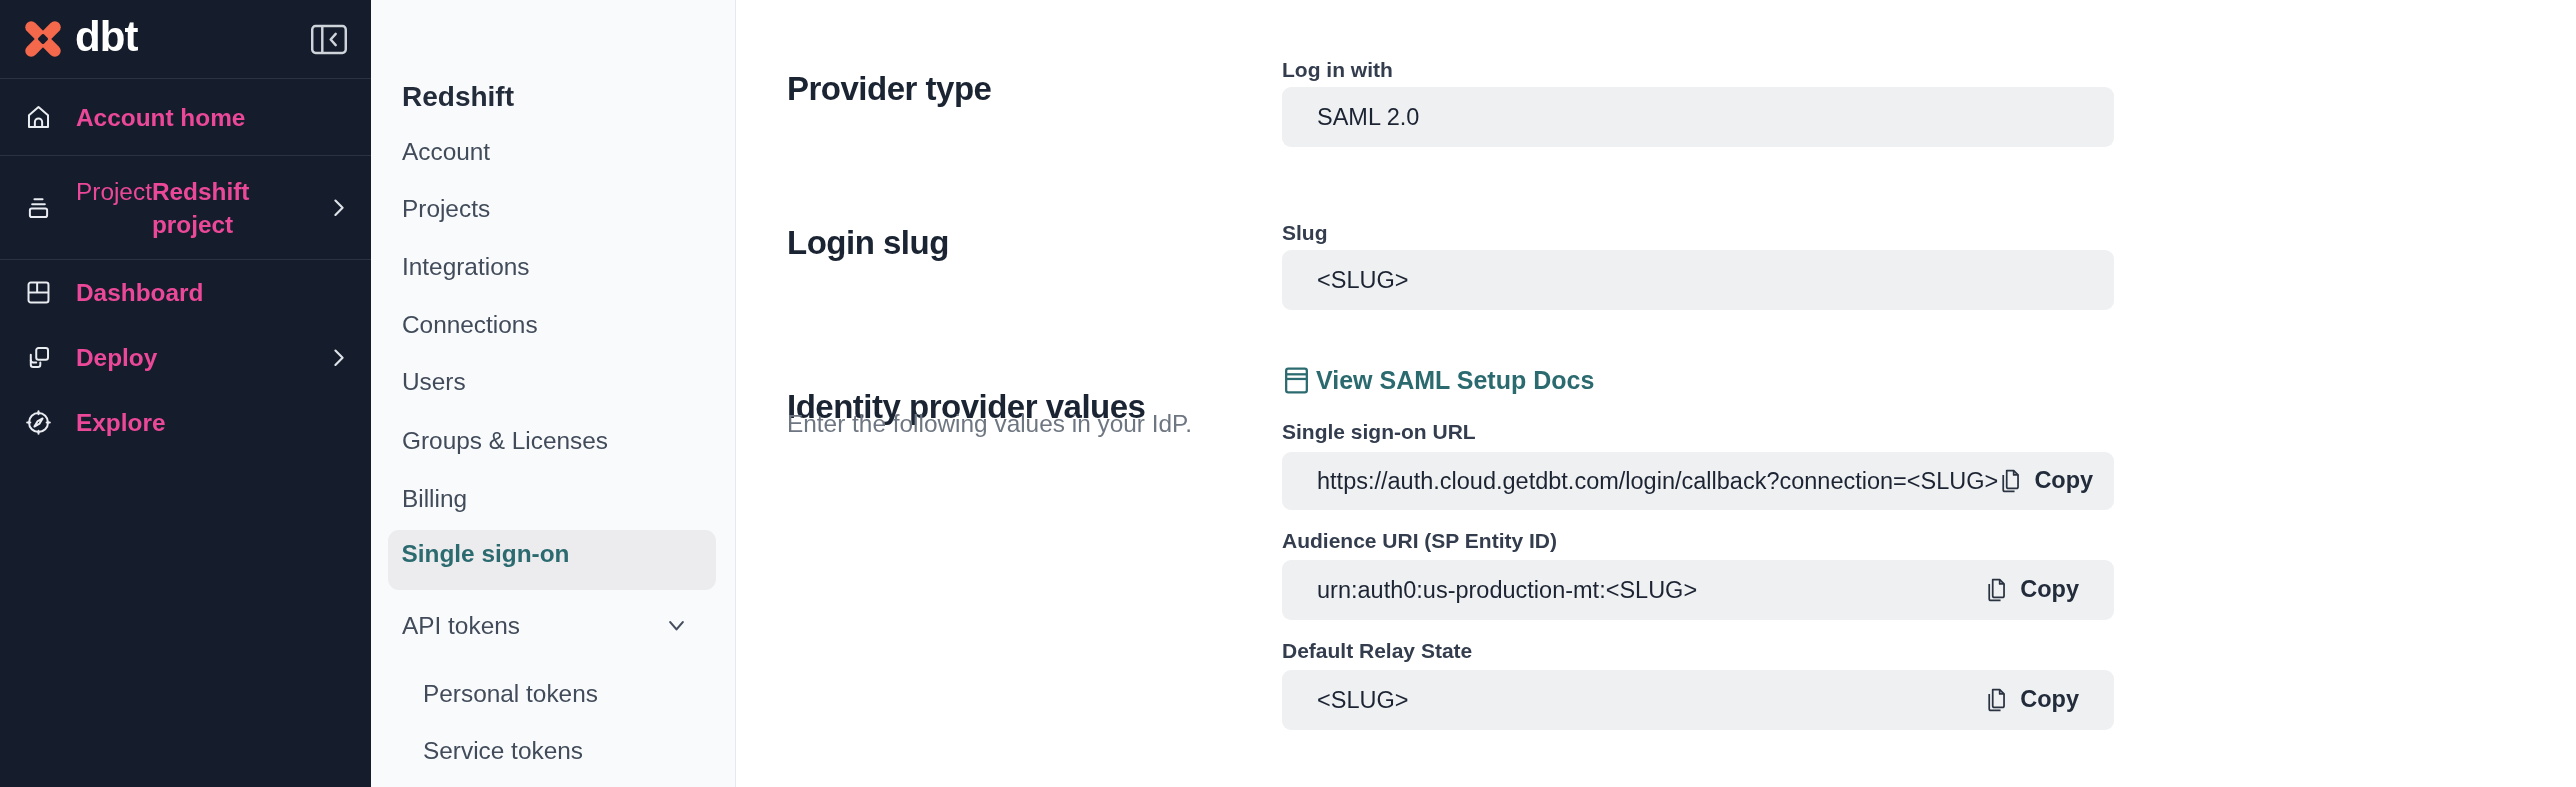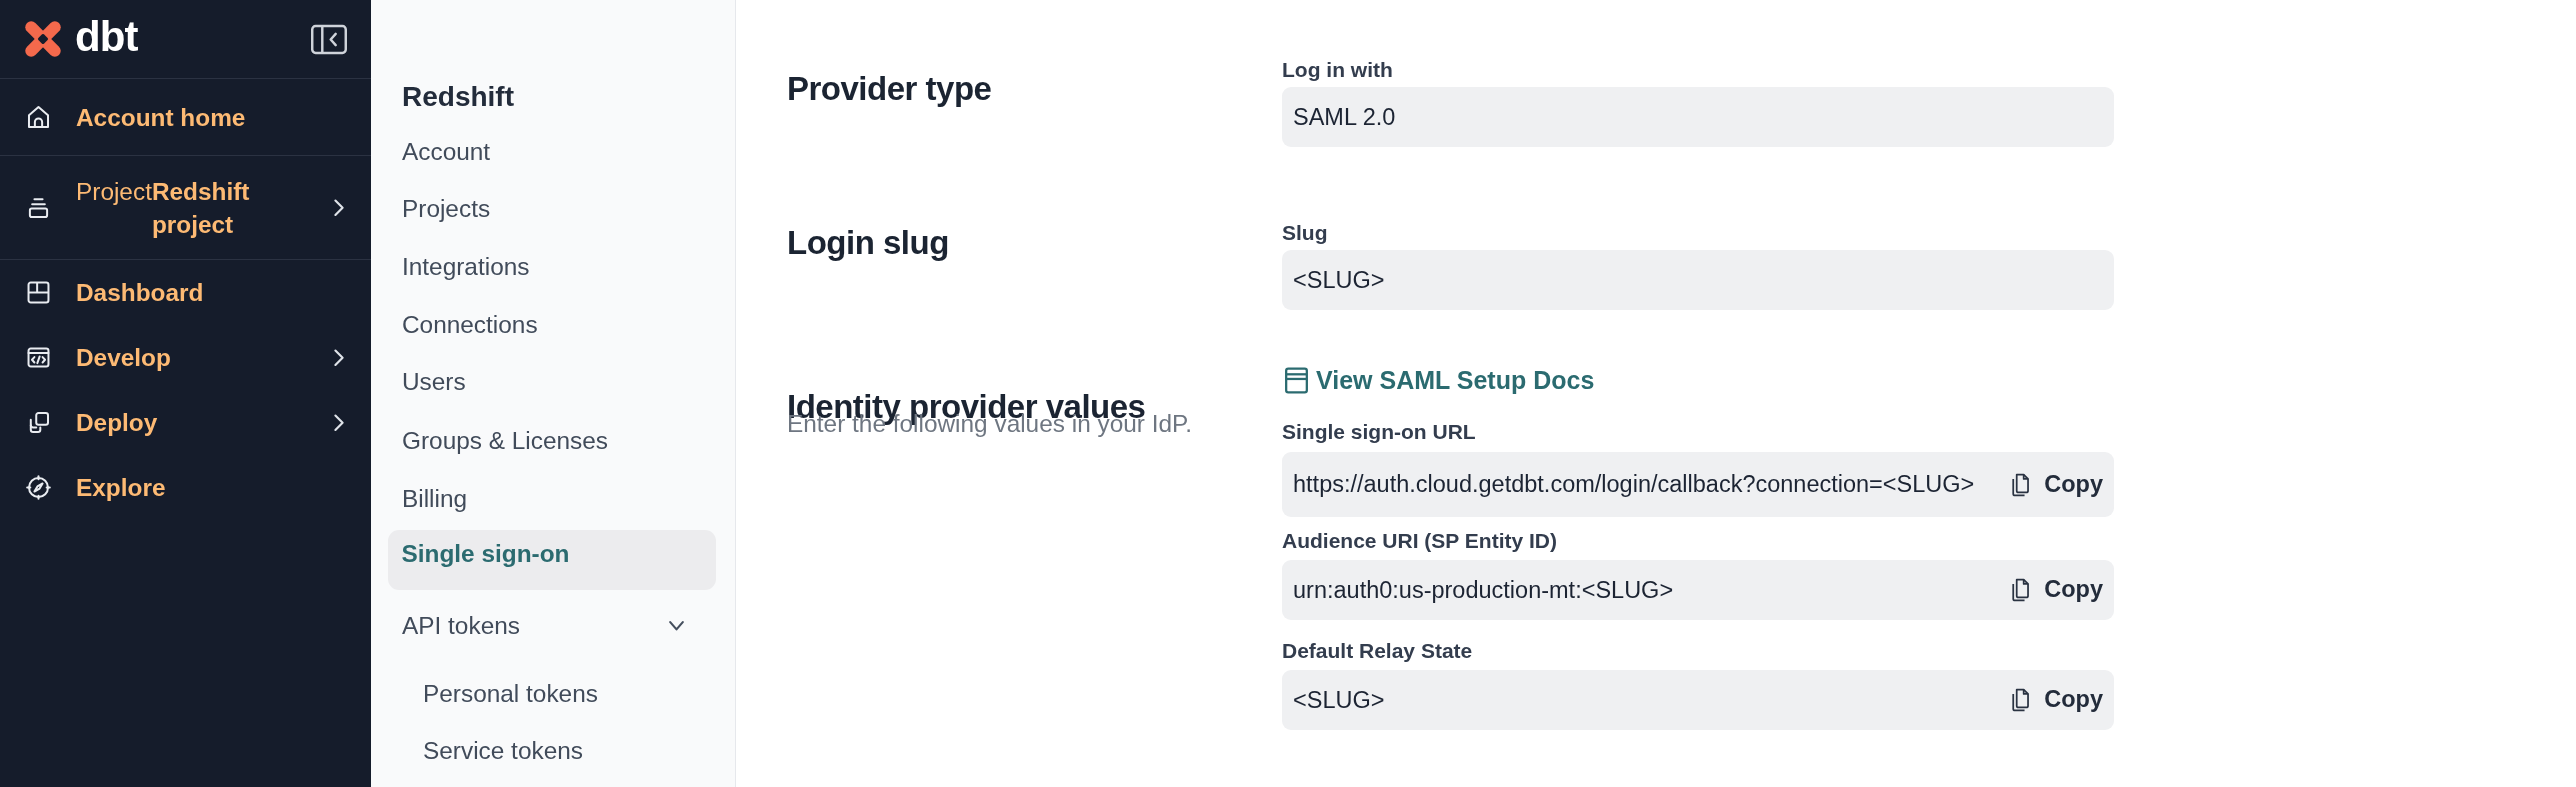--- a/index.html
+++ b/index.html
@@ -19,21 +19,21 @@
     height:79px;flex:none;display:flex;align-items:center;justify-content:space-between;
     padding:0 23.5px 0 22px;border-bottom:0.9px solid #2b3242;box-sizing:border-box;
   }
   .brand{display:flex;align-items:center;gap:11px;cursor:pointer;}
   .brand-text{font-size:42px;font-weight:700;color:#ffffff;letter-spacing:-0.9px;padding-bottom:3.6px;}
   .collapse-btn{cursor:pointer;display:flex;align-items:center;}
   .side-item{
     display:flex;align-items:center;gap:23.5px;padding:0 23.5px;box-sizing:border-box;cursor:pointer;
   }
   .side-item .s-icon{flex:none;display:flex;align-items:center;}
-  .s-label{font-size:24.4px;font-weight:600;color:#fdba74;line-height:33px;}
+  .s-label{font-size:24.4px;font-weight:600;color:#ec4899;line-height:33px;}
   .row-home{height:77px;border-bottom:0.9px solid #2b3242;}
   .row-project{height:104px;border-bottom:0.9px solid #2b3242;}
   .row-plain{height:65px;}
   .project-lines{display:flex;flex-direction:row;}
   .project-lines .line1{font-weight:400;}
   .project-lines .line2{font-weight:700;}
   .chev{margin-left:auto;display:flex;align-items:center;}
 
   
   .settings-sidebar{
@@ -62,21 +62,21 @@
     position:absolute;left:51px;font-size:33px;font-weight:700;color:#1b2432;
     letter-spacing:-0.5px;line-height:40px;white-space:nowrap;
   }
   .subtitle{position:absolute;left:51px;top:408px;font-size:24.4px;color:#6e7681;line-height:31px;white-space:nowrap;}
   .field-label{
     position:absolute;left:546px;font-size:21px;font-weight:700;color:#333d4e;
     line-height:27px;white-space:nowrap;
   }
   .input{
     position:absolute;left:546px;width:832px;height:60px;background:#eff0f2;border-radius:9px;
-    display:flex;align-items:center;padding:0 11px;box-sizing:border-box;
+    display:flex;align-items:center;padding:0 35px;box-sizing:border-box;
     font-size:23.5px;color:#1c2433;cursor:text;white-space:nowrap;
   }
   .copy-btn{
     margin-left:auto;display:flex;align-items:flex-start;gap:11.7px;
     font-size:23.5px;font-weight:600;color:#232c3b;cursor:pointer;flex:none;
   }
   .docs-link{
     position:absolute;left:546px;top:365px;display:flex;align-items:center;gap:5px;
     color:#2b6b70;font-size:25px;font-weight:700;cursor:pointer;white-space:nowrap;
   }
@@ -140,37 +140,20 @@
       <span class="s-icon">
         <svg width="29" height="29" viewBox="0 0 32 32" fill="none" stroke="#e9ecf1" stroke-width="2.2" stroke-linejoin="round">
           <rect x="5" y="5" width="22" height="22" rx="2.5"></rect>
           <path d="M5 16 H27"></path>
           <path d="M14.5 5 V16"></path>
         </svg>
       </span>
       <span class="s-label">Dashboard</span>
     </div>
 
-    <div class="side-item row-plain">
-      <span class="s-icon">
-        <svg width="29" height="29" viewBox="0 0 32 32" fill="none" stroke="#e9ecf1" stroke-width="2.2" stroke-linecap="round" stroke-linejoin="round">
-          <rect x="5" y="6" width="22" height="20" rx="2.5"></rect>
-          <path d="M5 11 H27"></path>
-          <polyline points="11.5,15.5 8.8,18.5 11.5,21.5"></polyline>
-          <polyline points="20.5,15.5 23.2,18.5 20.5,21.5"></polyline>
-          <path d="M17.3 14.8 L14.7 22.2"></path>
-        </svg>
-      </span>
-      <span class="s-label">Develop</span>
-      <span class="chev">
-        <svg width="18" height="23.5" viewBox="0 0 20 26" fill="none" stroke="#dfe3e9" stroke-width="2.4" stroke-linecap="round" stroke-linejoin="round">
-          <polyline points="6,5 14,13 6,21"></polyline>
-        </svg>
-      </span>
-    </div>
 
     <div class="side-item row-plain">
       <span class="s-icon">
         <svg width="29" height="29" viewBox="0 0 32 32" fill="none" stroke="#e9ecf1" stroke-width="2.2" stroke-linecap="round" stroke-linejoin="round">
           <rect x="13.5" y="5.5" width="13" height="13" rx="2.5"></rect>
           <path d="M13.5 21.5 H10 a2.5 2.5 0 0 1 -2.5 -2.5 V13"></path>
           <path d="M7.5 19 v5 a2.5 2.5 0 0 0 2.5 2.5 h5.5 a2.5 2.5 0 0 0 2.5 -2.5 v-2.5"></path>
         </svg>
       </span>
       <span class="s-label">Deploy</span>
@@ -242,21 +225,21 @@
     <div class="docs-link">
       <svg width="29" height="31" viewBox="0 0 28 30" fill="none" stroke="#2b6b70" stroke-width="2.2" stroke-linejoin="round">
         <rect x="4" y="3.5" width="20" height="23" rx="2"></rect>
         <path d="M4 9 H24"></path>
         <path d="M4 13.5 H24"></path>
       </svg>
       <span>View SAML Setup Docs</span>
     </div>
 
     <div class="field-label" style="top:418px">Single sign-on URL</div>
-    <div class="input" style="top:452px;height:65px">
+    <div class="input" style="top:452px;height:58px">
       <span>https://auth.cloud.getdbt.com/login/callback?connection=&lt;SLUG&gt;</span>
       <span class="copy-btn">
         <svg width="24.4" height="28" viewBox="0 0 28 32" fill="none" stroke="#2a3342" stroke-width="2" stroke-linejoin="round">
           <path d="M6 9 v17 a2 2 0 0 0 2 2 h11"></path>
           <path d="M10 4 h8 l5 5 v13.5 a2 2 0 0 1 -2 2 h-9 a2 2 0 0 1 -2 -2 z"></path>
           <path d="M18 4 v5 h5"></path>
         </svg>
         <span>Copy</span>
       </span>
     </div>

